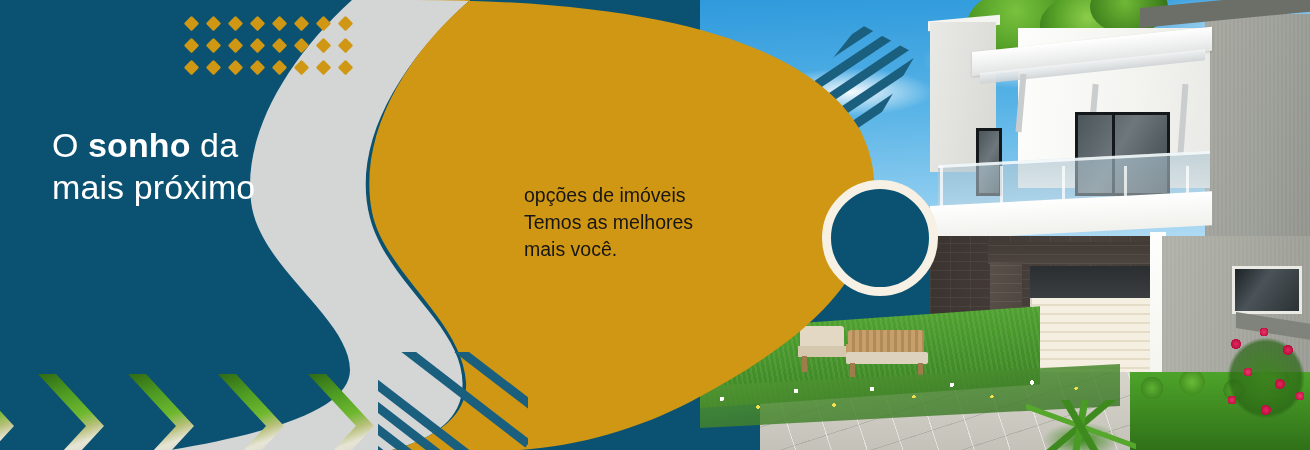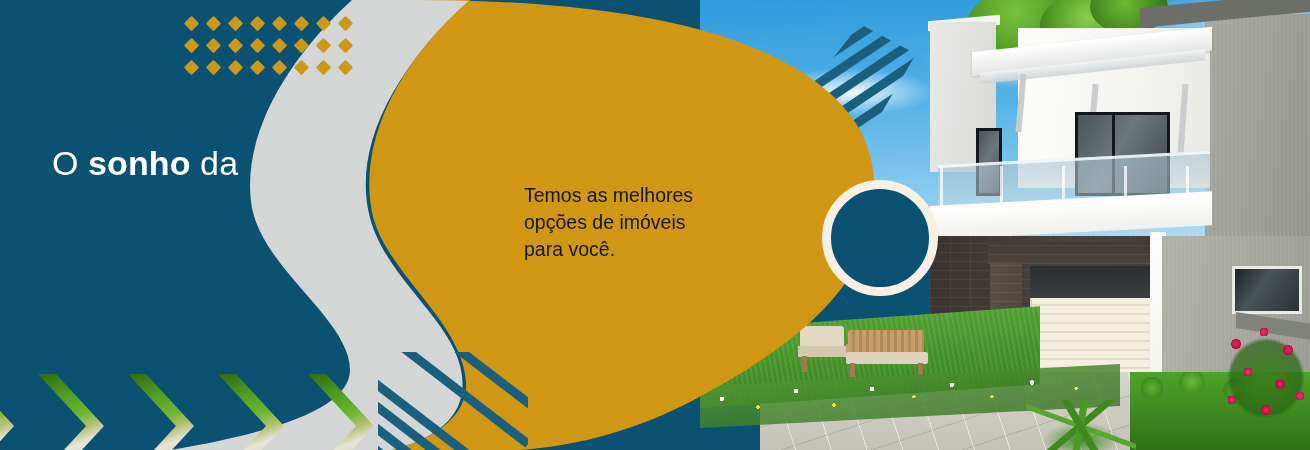--- a/index.html
+++ b/index.html
@@ -271,21 +271,21 @@
   .dot {
     width:11px; height:11px;
     background:#cf9713;
     transform:rotate(45deg);
     justify-self:center; align-self:center;
     border-radius:1.5px;
   }
 
   
   .headline {
-    position:absolute; left:52px; top:142px;
+    position:absolute; left:52px; top:124px;
     z-index:9;
     color:#ffffff;
     font-size:34px;
     line-height:42px;
     letter-spacing:.1px;
     white-space:nowrap;
   }
   .headline .ln { display:block; }
   .lt { font-weight:300; }
   .bd { font-weight:700; }
@@ -492,21 +492,24 @@
       <line x1="34" y1="-38" x2="175" y2="70"></line>
     </g>
   </svg>
 
   <div class="ring-circle"></div>
 
   <div class="headline">
     <span class="ln">
       <span class="lt">O </span><span class="bd">sonho</span><span class="lt"> da</span>
     </span>
+    <span class="ln">
+      <span class="lt">mais próximo</span>
+    </span>
   </div>
 
   <div class="subcopy">
+    <span class="ln">opções de imóveis</span>
     <span class="ln">Temos as melhores</span>
-    <span class="ln">opções de imóveis</span>
-    <span class="ln">para você.</span>
+    <span class="ln">mais você.</span>
   </div>
 
 </div>
 
 </body></html>

